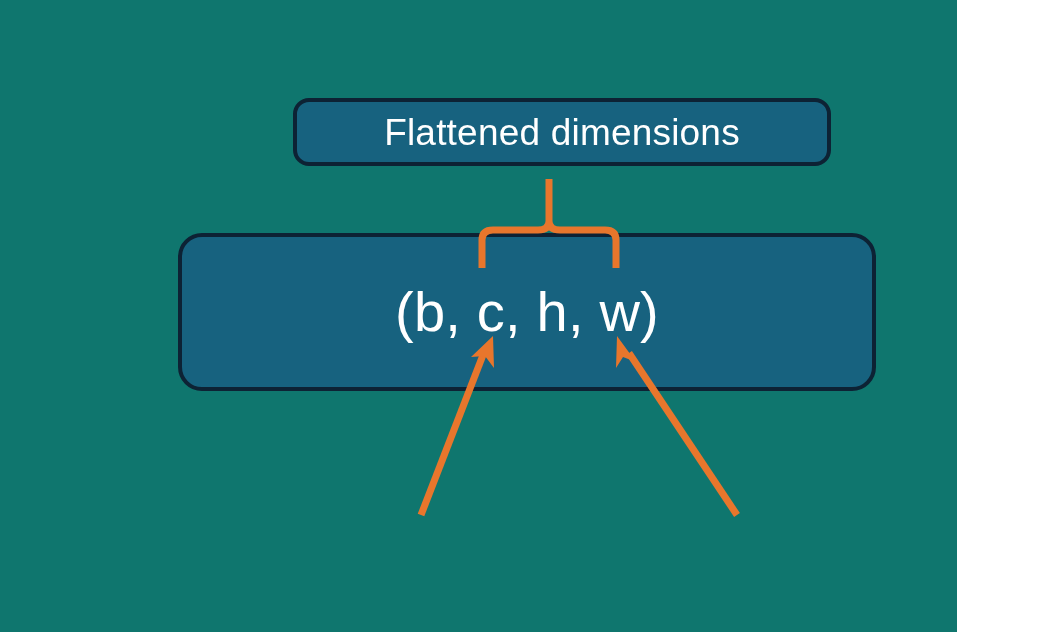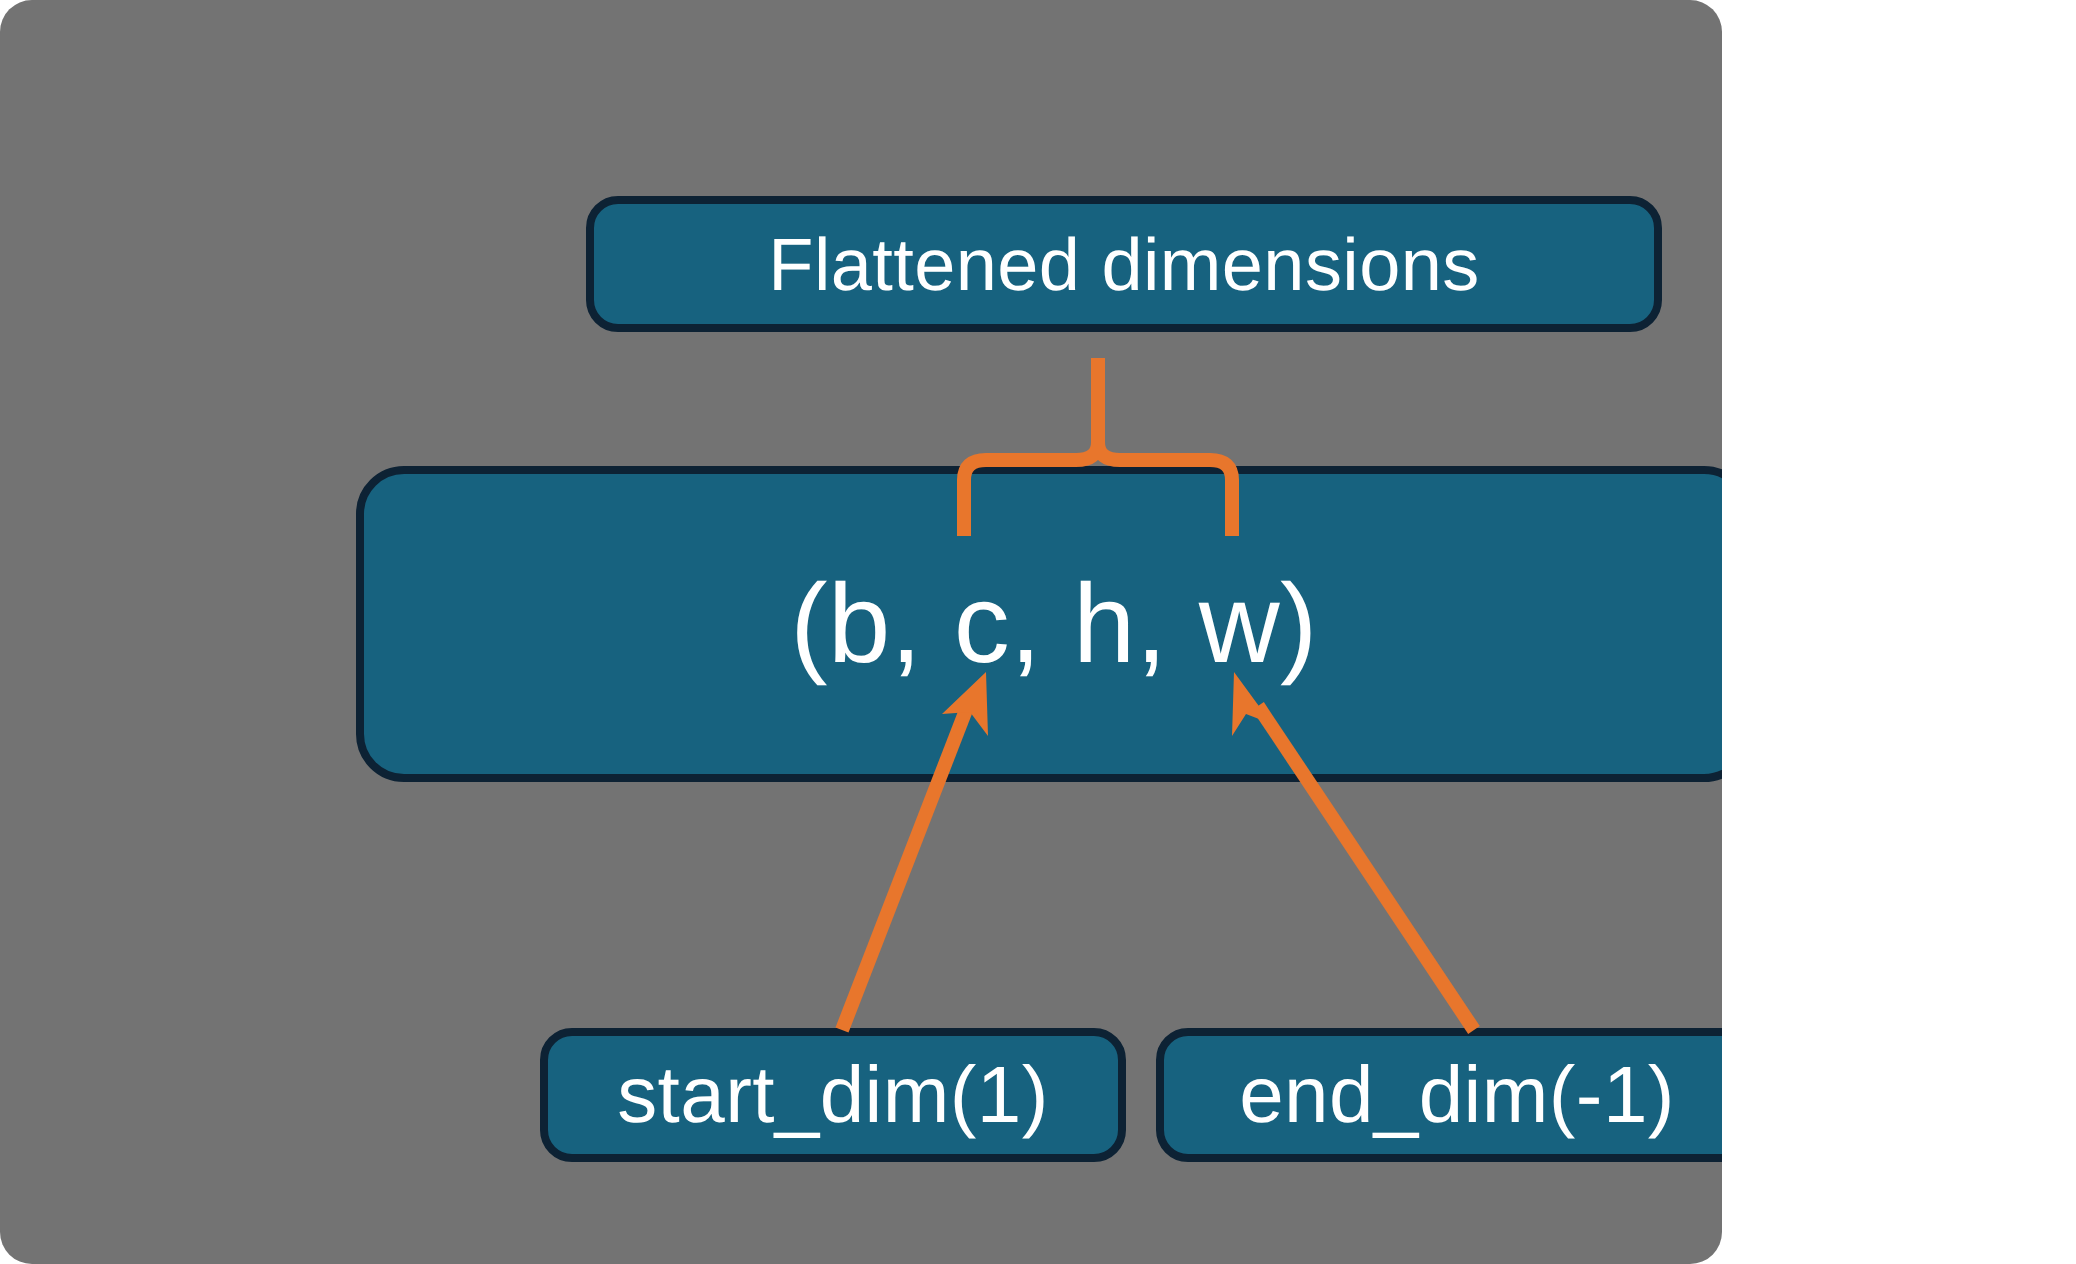--- a/index.html
+++ b/index.html
@@ -5,25 +5,24 @@
   html, body {
     margin: 0;
     padding: 0;
     background: #ffffff;
   }
   body {
     font-family: "Liberation Sans", sans-serif;
   }
   #canvas {
     position: relative;
-    width: 861px;
+    width: 957px;
     height: 632px;
-    background: #737373;
+    background: #0f766e;
     overflow: hidden;
-    border-radius: 16px;
   }
   .box {
     position: absolute;
     box-sizing: border-box;
     background: #17627F;
     border: 4px solid #0D2234;
     border-radius: 18px;
     display: flex;
     align-items: center;
     justify-content: center;
@@ -107,27 +106,21 @@
 <div id="canvas">
 
   <div class="box" id="box-flattened">
     <span class="box-label">Flattened dimensions</span>
   </div>
 
   <div class="box" id="box-shape">
     <span class="box-label">(b, c, h, w)</span>
   </div>
 
-  <div class="box" id="box-start-dim">
-    <span class="box-label">start_dim(1)</span>
-  </div>
 
-  <div class="box" id="box-end-dim">
-    <span class="box-label">end_dim(-1)</span>
-  </div>
 
   <svg id="overlay" viewBox="0 0 1038 632">
 
     <g>
       <path class="brace-path" d="M 482 268
                L 482 240
                Q 482 230 493 230
                L 538 230
                Q 549 230 549 221
                Q 549 230 560 230

